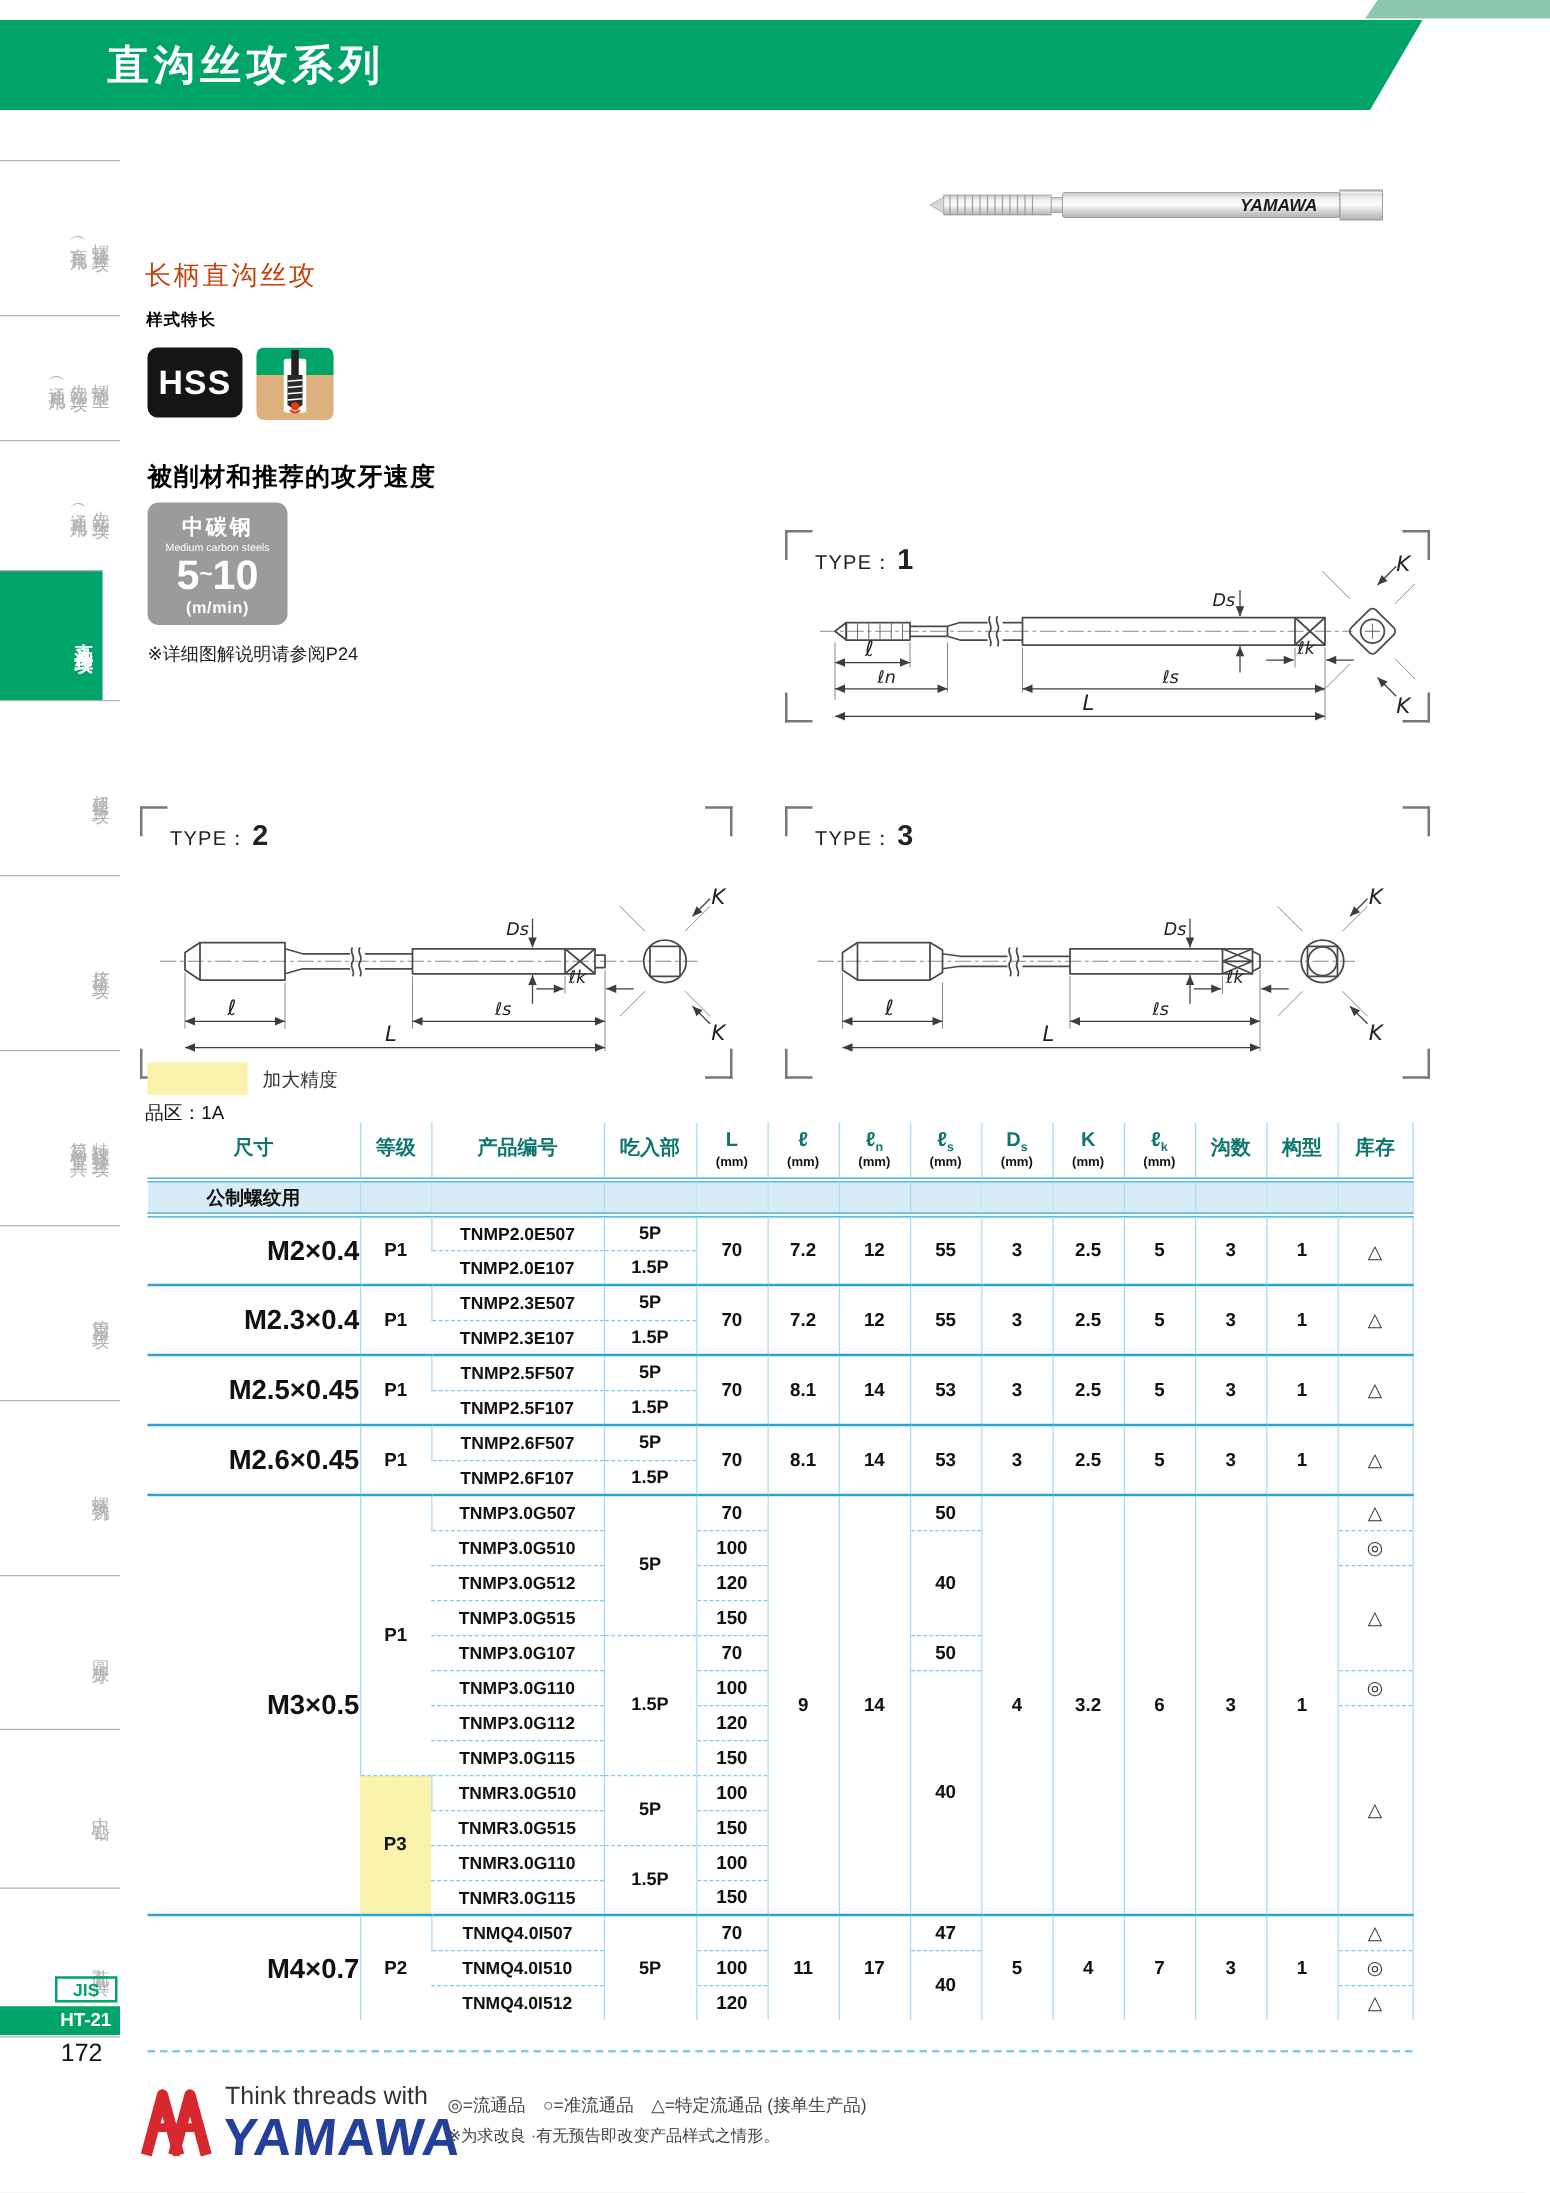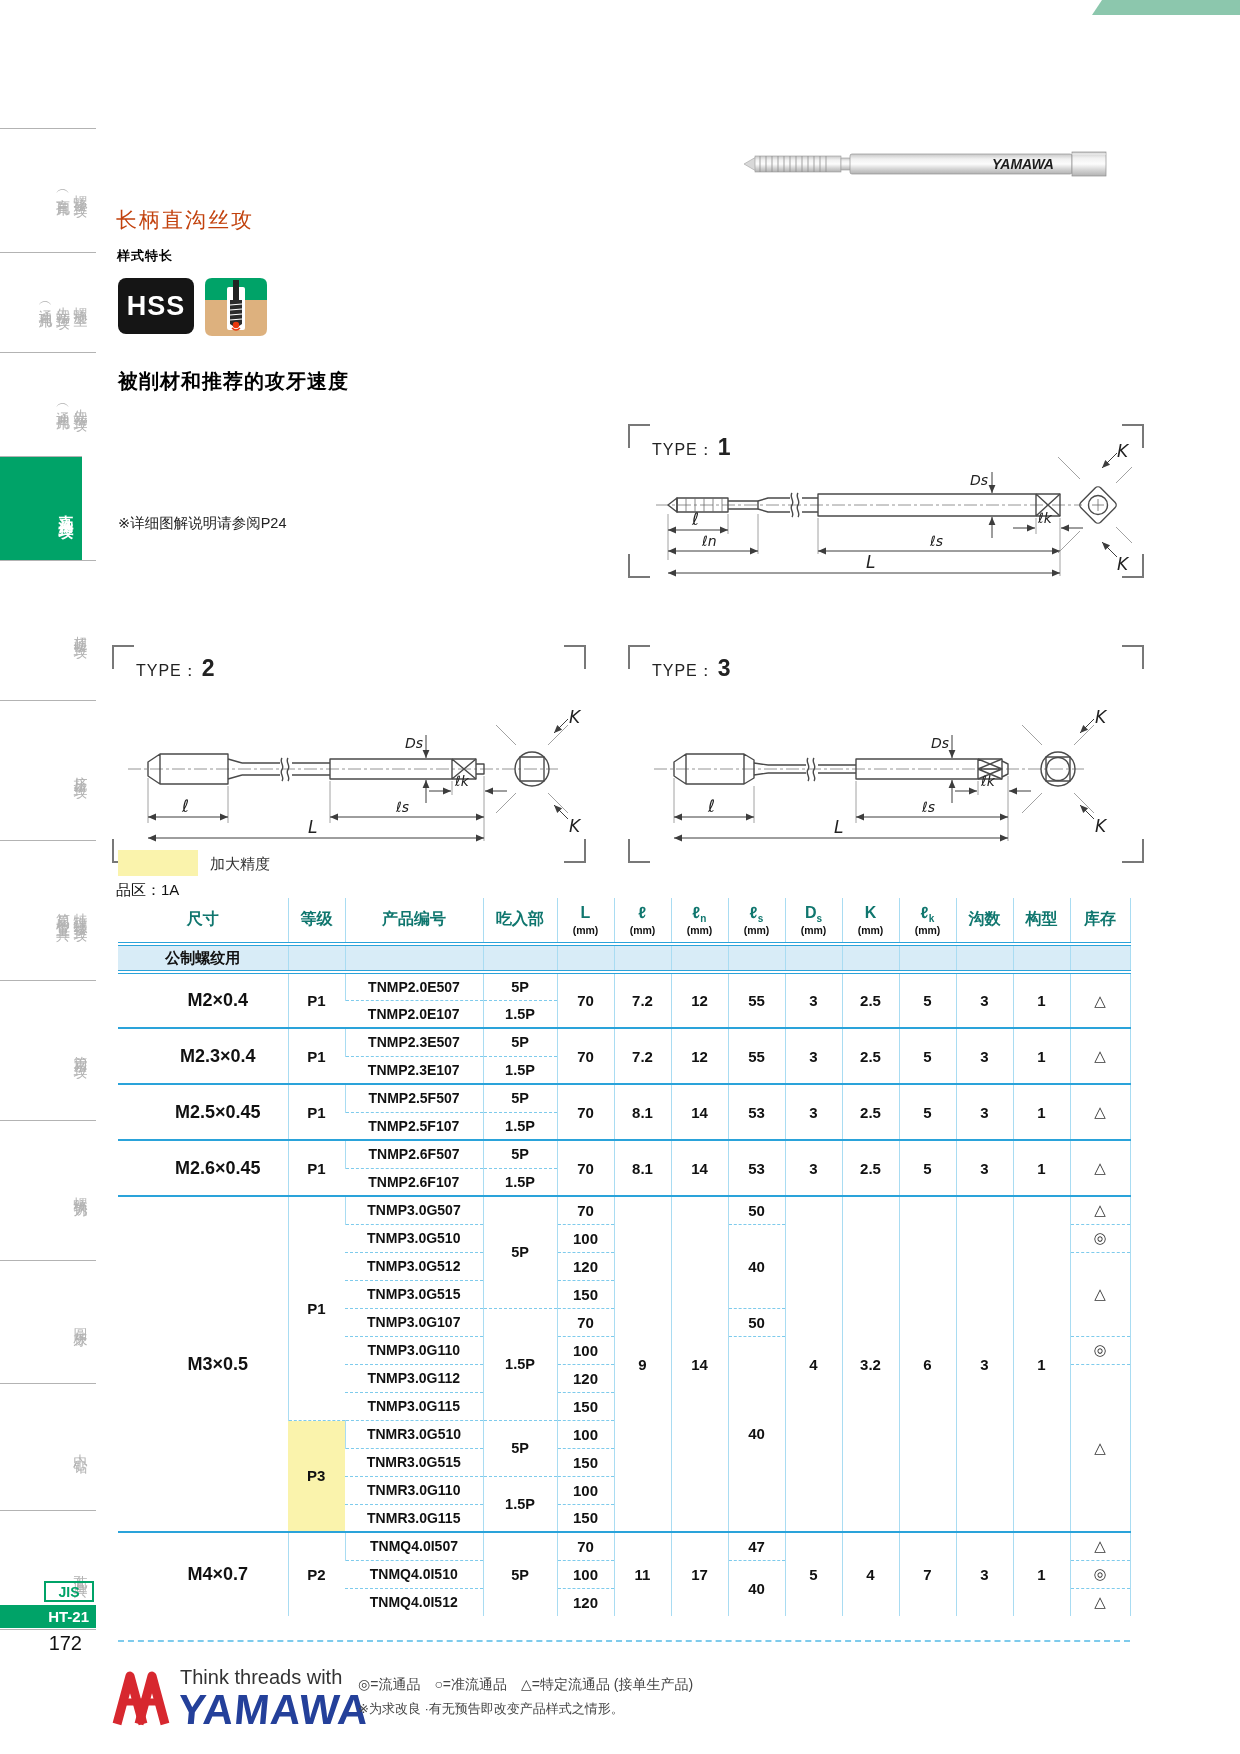--- a/index.html
+++ b/index.html
@@ -73,39 +73,42 @@
 #spec-table th:last-child,#spec-table td.c-stock{border-right:1px solid #A9DCF2}
 #spec-table th{height:46px;vertical-align:middle}
 .hsym{display:block;font-weight:bold;font-size:16px;line-height:1.15;color:#0f766e}
 .hsym sub{font-size:10px}
 .hunit{display:block;font-size:10.5px;font-weight:bold;color:#111;line-height:1.1}
 tr.sub td{background:#D8ECF7;height:28px;border-top:4px double #2AA3DA;border-bottom:4px double #2AA3DA}
 tr.sub td.lbl{text-align:left;padding-left:14px;font-weight:bold;font-size:15.5px;color:#111}
 #spec-table tbody td{height:28px;font-size:15px;font-weight:bold;color:#111}
 #spec-table td.gtop{border-top:2px solid #2AA3DA}
 #spec-table td.dtop{border-top:1px dashed #7ECBEC}
-#spec-table td.c-size{text-align:center;padding-left:30px;font-size:18px}
+#spec-table td.c-size{text-align:right;padding-left:30px;font-size:22px}
 #spec-table td.c-code{font-size:14px}
 #spec-table td.c-chamfer{font-size:14.5px}
 #spec-table td.c-stock{font-weight:400;font-size:15px;color:#333}
 #spec-table td.hl{background:#FAF3AC}
 .tbend{position:absolute;left:118px;top:1640px;width:1012px;border-top:2px dashed #7ECBEC}
 
 .fmark{position:absolute;left:110px;top:1668px}
 .ftag{position:absolute;left:180px;top:1666px;font-size:20px;color:#333}
 .fbrand{position:absolute;left:178px;top:1686px;font-size:42px;font-weight:800;color:#24409A;letter-spacing:1px;transform:skewX(-5deg)}
 .fl1{position:absolute;left:358px;top:1676px;font-size:14px;color:#444}
 .fl2{position:absolute;left:358px;top:1700px;font-size:13px;color:#444}
 </style>
 </head>
 <body>
 
 <div id="page">
 
   <div class="accent"></div>
+  <div class="topbar">
+    <div class="topbar-title">直沟丝攻系列</div>
+  </div>
 
   <div class="sitem s1">
       <span class="vtext">螺旋丝攻
 （盲孔用）</span>
     </div>
   <div class="sitem s2">
       <span class="vtext">螺旋型
 先端丝攻
 （通孔用）</span>
     </div>
@@ -194,20 +197,26 @@
         <line x1="84" y1="14" x2="84" y2="30"></line>
     </g>
     <rect x="99" y="16" width="10" height="12" fill="url(#mg)" stroke="#9a9a9a" stroke-width="0.6"></rect>
     <rect x="108" y="12" width="222" height="20" rx="2" fill="url(#mg)" stroke="#939393" stroke-width="0.7"></rect>
     <text x="250" y="27" font-size="14" font-weight="bold" font-style="italic" fill="#1c1c1c" font-family="Liberation Sans, sans-serif">YAMAWA</text>
     <rect x="330" y="10" width="34" height="24" fill="url(#mg)" stroke="#8f8f8f" stroke-width="0.7"></rect>
     <line x1="330" y1="12" x2="364" y2="12" stroke="#fff" stroke-width="1" opacity="0.7"></line>
   </svg>
 
   <div class="abs sect">被削材和推荐的攻牙速度</div>
+  <div class="abs badge">
+    <div class="b1">中碳钢</div>
+    <div class="b2">Medium carbon steels</div>
+    <div class="b3"><span>5</span><span class="tld">~</span><span>10</span></div>
+    <div class="b4">(m/min)</div>
+  </div>
   <div class="abs note">※详细图解说明请参阅P24</div>
 
   <div class="panel p1">
     <i class="ck tl"></i>
       <i class="ck tr"></i>
       <i class="ck bl"></i>
       <i class="ck br"></i>
     <div class="tlabel"><span>TYPE：</span><b>1</b></div>
     <svg class="dw" width="492" height="150" viewBox="0 0 492 150">
       <defs>

